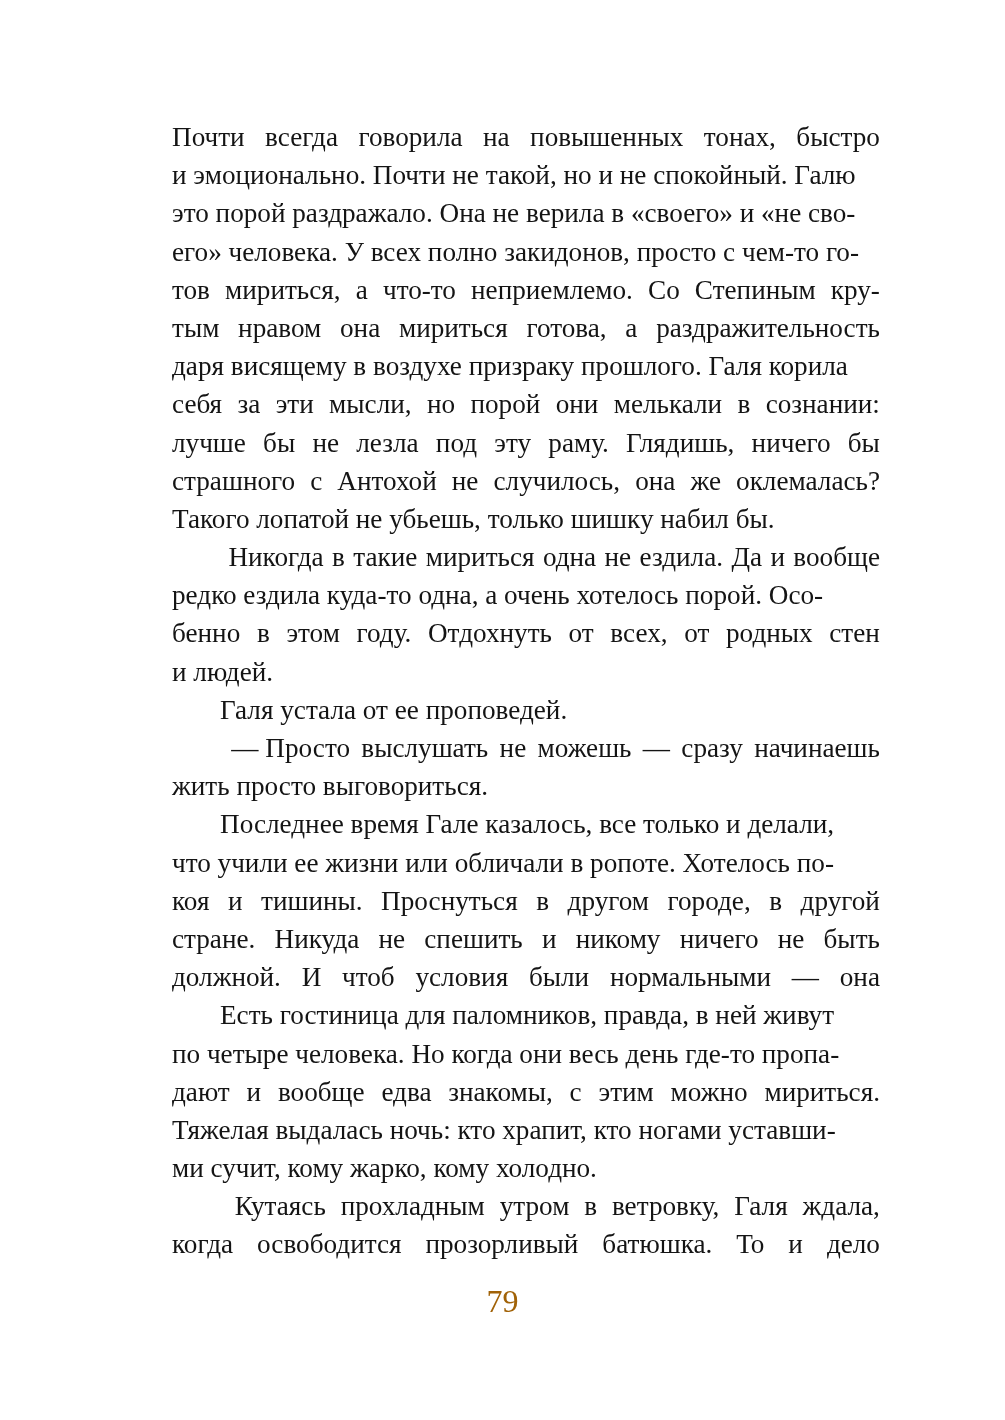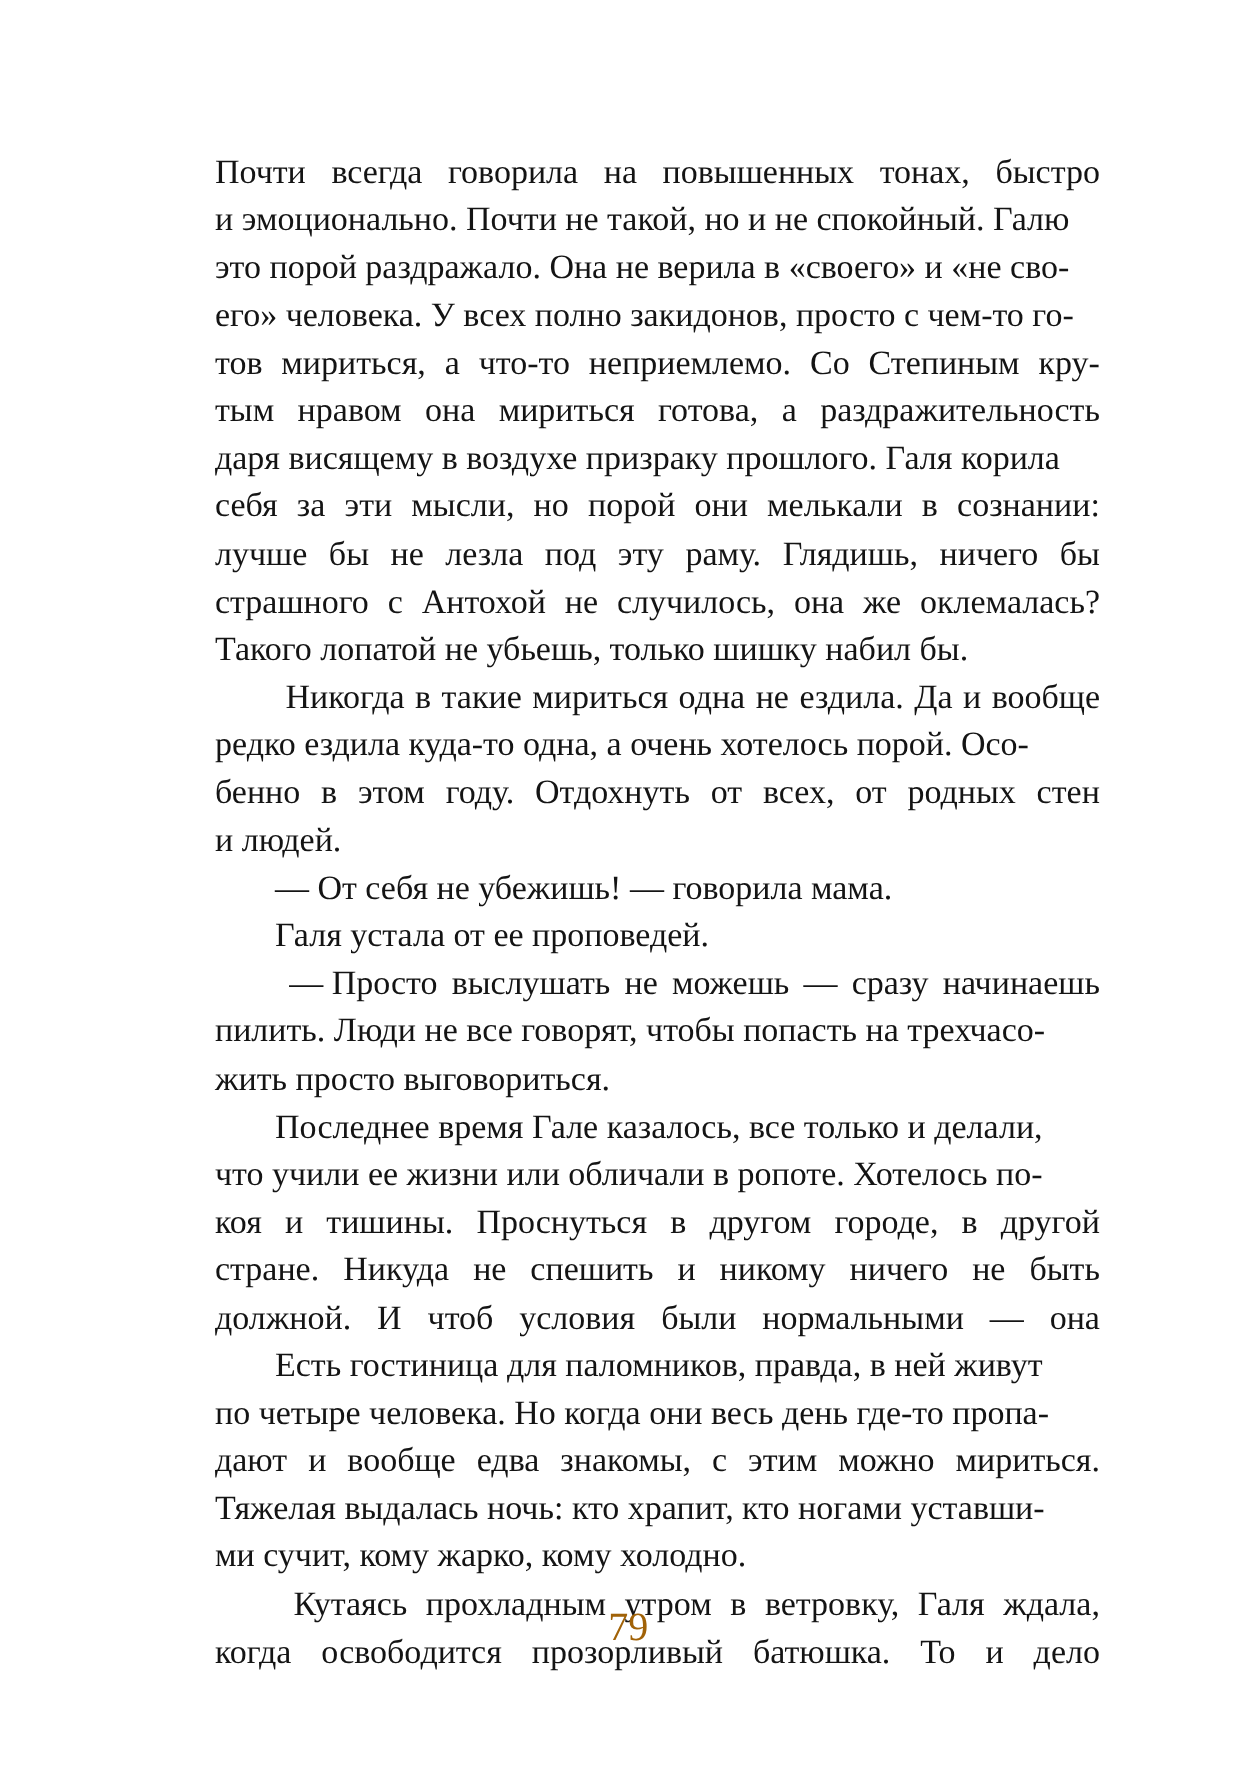--- a/index.html
+++ b/index.html
@@ -90,28 +90,24 @@
         <div class="line just"><span class="w">страшного</span><span class="w">с</span><span class="w">Антохой</span><span class="w">не</span><span class="w">случилось,</span><span class="w">она</span><span class="w">же</span><span class="w">оклемалась?</span></div>
         <div class="line last"><span class="w">Такого лопатой не убьешь, только шишку набил бы.</span></div>
       </div>
       <div class="para">
         <div class="line just"><span class="indent"></span><span class="w">Никогда</span><span class="w">в</span><span class="w">такие</span><span class="w">мириться</span><span class="w">одна</span><span class="w">не</span><span class="w">ездила.</span><span class="w">Да</span><span class="w">и</span><span class="w">вообще</span></div>
         <div class="line last"><span class="w">редко ездила куда-то одна, а очень хотелось порой. Осо-</span></div>
         <div class="line just"><span class="w">бенно</span><span class="w">в</span><span class="w">этом</span><span class="w">году.</span><span class="w">Отдохнуть</span><span class="w">от</span><span class="w">всех,</span><span class="w">от</span><span class="w">родных</span><span class="w">стен</span></div>
         <div class="line last"><span class="w">и людей.</span></div>
       </div>
       <div class="para">
-        <div class="line last"><span class="indent"></span><span class="w">— От себя не убежишь! — говорила мама.</span></div>
-      </div>
-      <div class="para">
         <div class="line last"><span class="indent"></span><span class="w">Галя устала от ее проповедей.</span></div>
       </div>
       <div class="para">
         <div class="line just"><span class="indent"></span><span class="w">— Просто</span><span class="w">выслушать</span><span class="w">не</span><span class="w">можешь</span><span class="w">—</span><span class="w">сразу</span><span class="w">начинаешь</span></div>
-        <div class="line last"><span class="w">пилить. Люди не все говорят, чтобы попасть на трехчасо-</span></div>
         <div class="line last"><span class="w">жить просто выговориться.</span></div>
       </div>
       <div class="para">
         <div class="line last"><span class="indent"></span><span class="w">Последнее время Гале казалось, все только и делали,</span></div>
         <div class="line last"><span class="w">что учили ее жизни или обличали в ропоте. Хотелось по-</span></div>
         <div class="line just"><span class="w">коя</span><span class="w">и</span><span class="w">тишины.</span><span class="w">Проснуться</span><span class="w">в</span><span class="w">другом</span><span class="w">городе,</span><span class="w">в</span><span class="w">другой</span></div>
         <div class="line just"><span class="w">стране.</span><span class="w">Никуда</span><span class="w">не</span><span class="w">спешить</span><span class="w">и</span><span class="w">никому</span><span class="w">ничего</span><span class="w">не</span><span class="w">быть</span></div>
         <div class="line just"><span class="w">должной.</span><span class="w">И</span><span class="w">чтоб</span><span class="w">условия</span><span class="w">были</span><span class="w">нормальными</span><span class="w">—</span><span class="w">она</span></div>
       </div>
       <div class="para">

